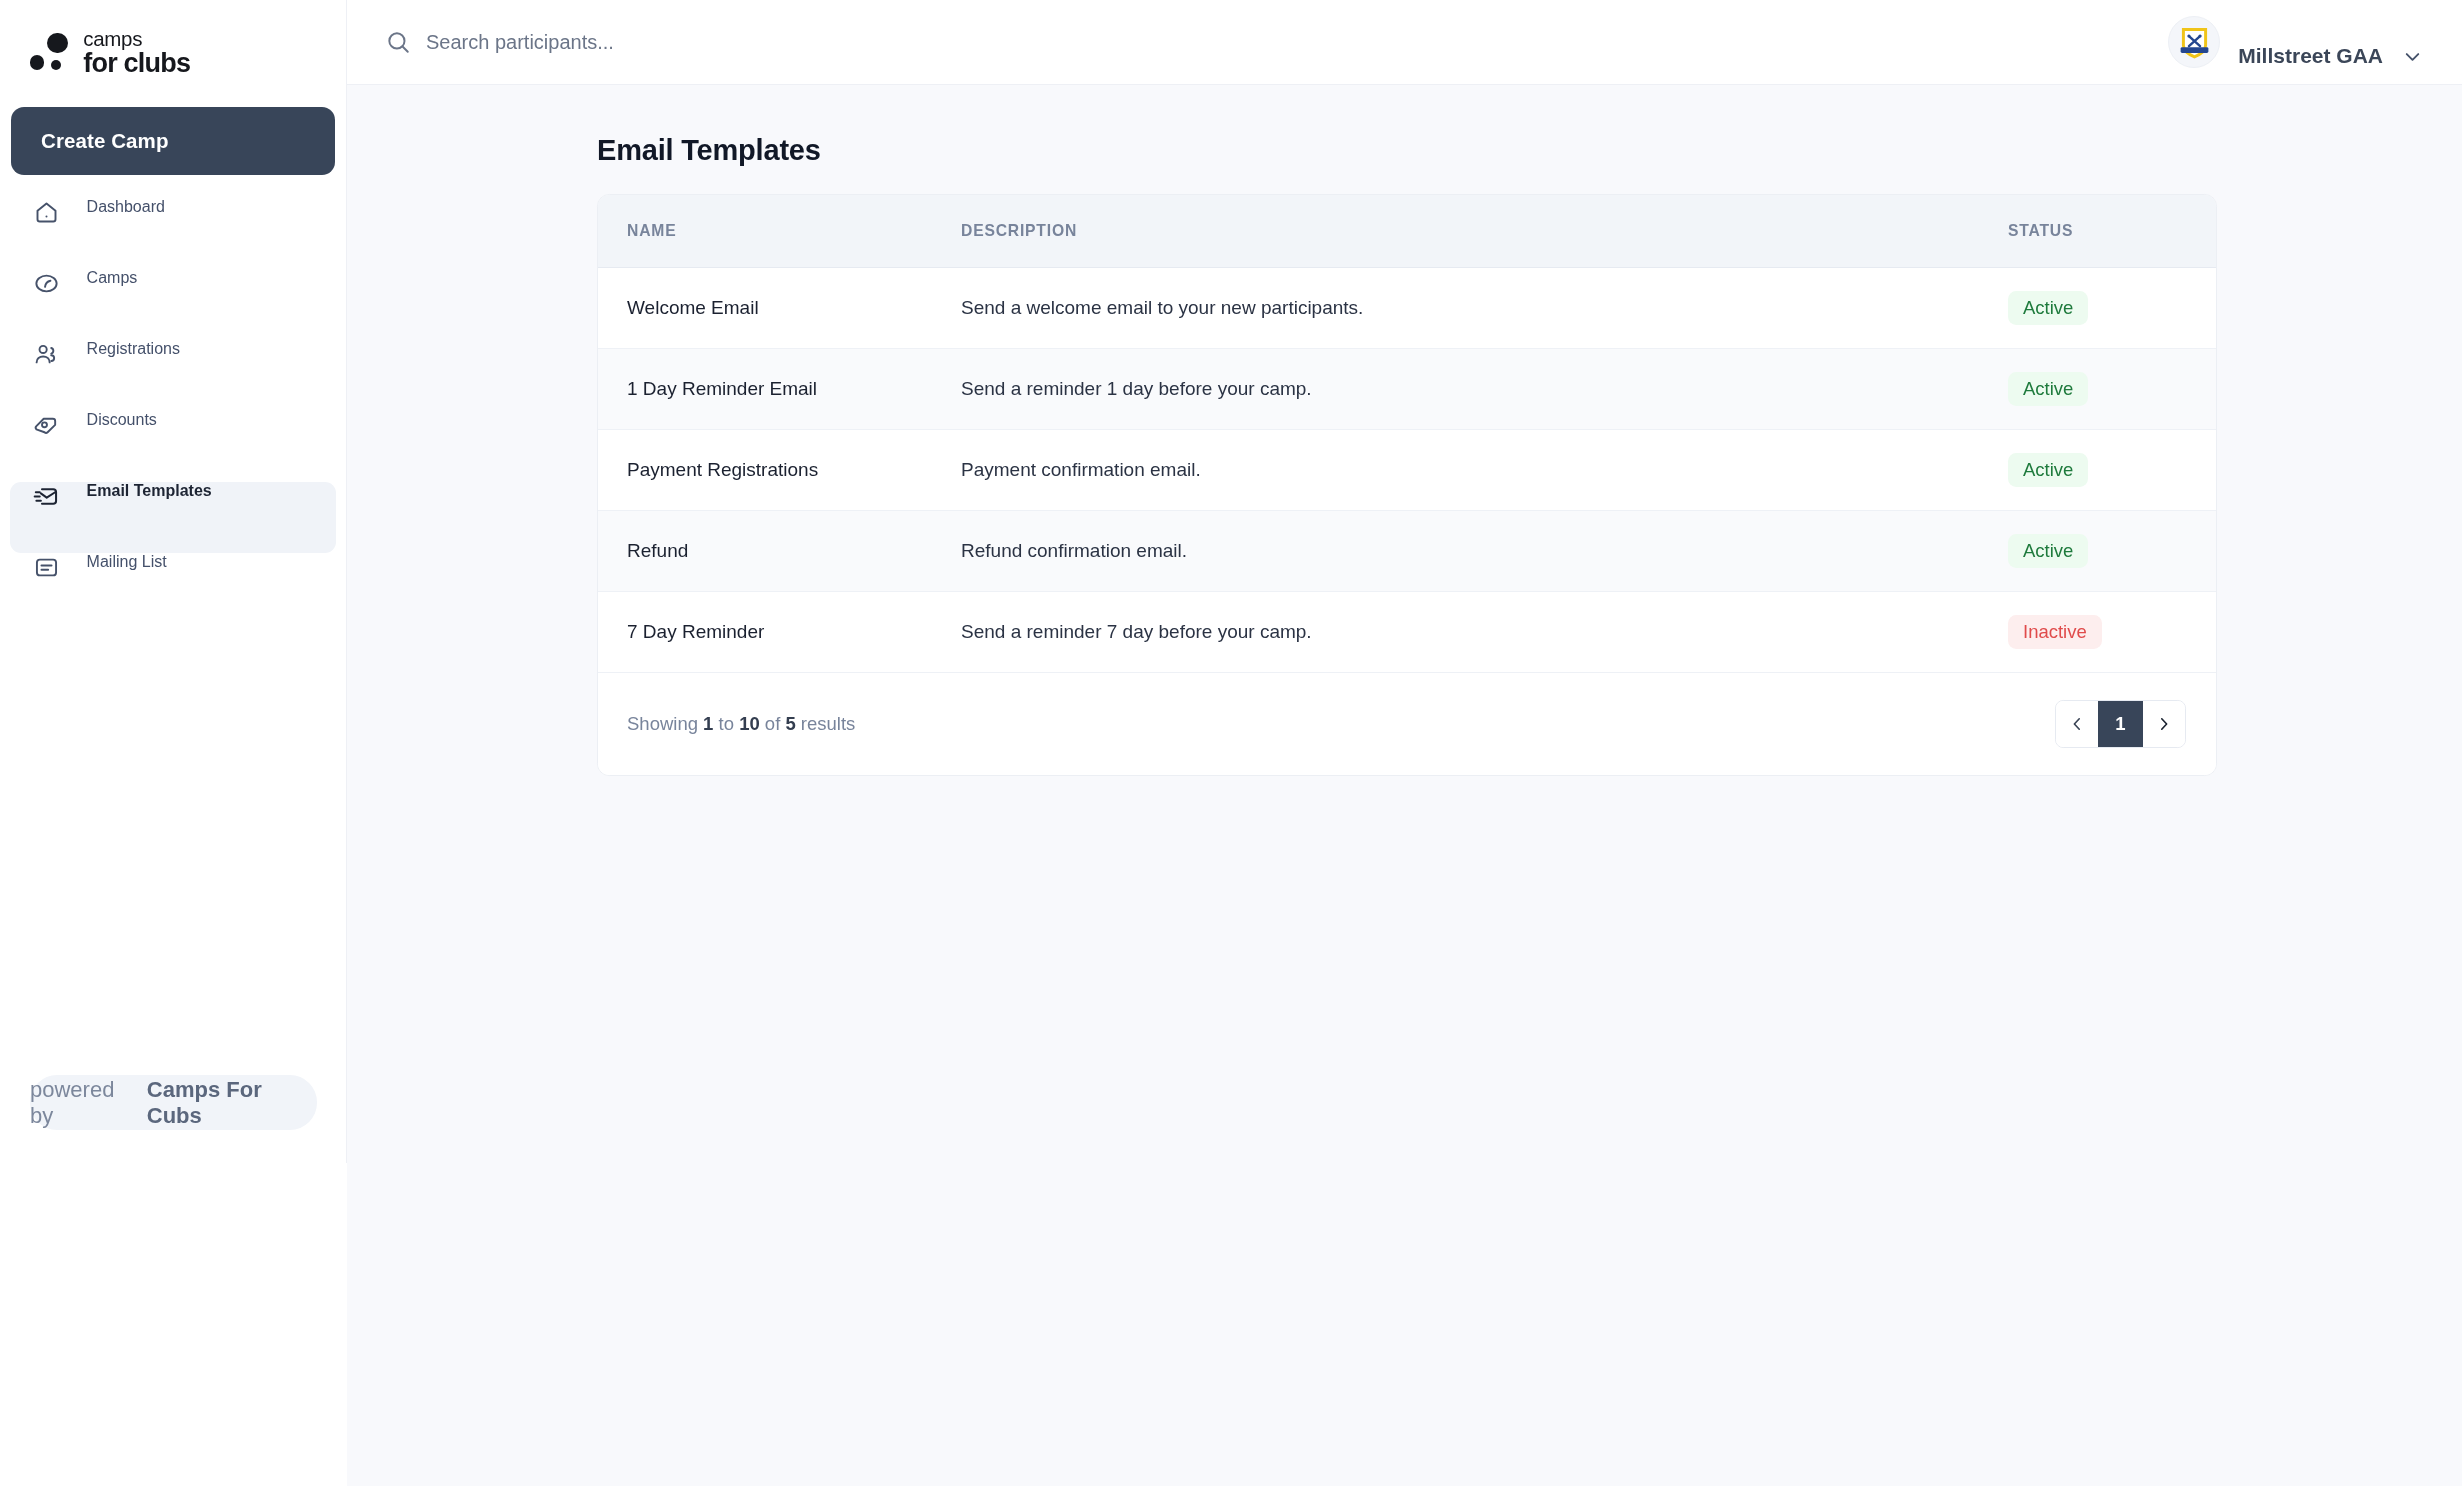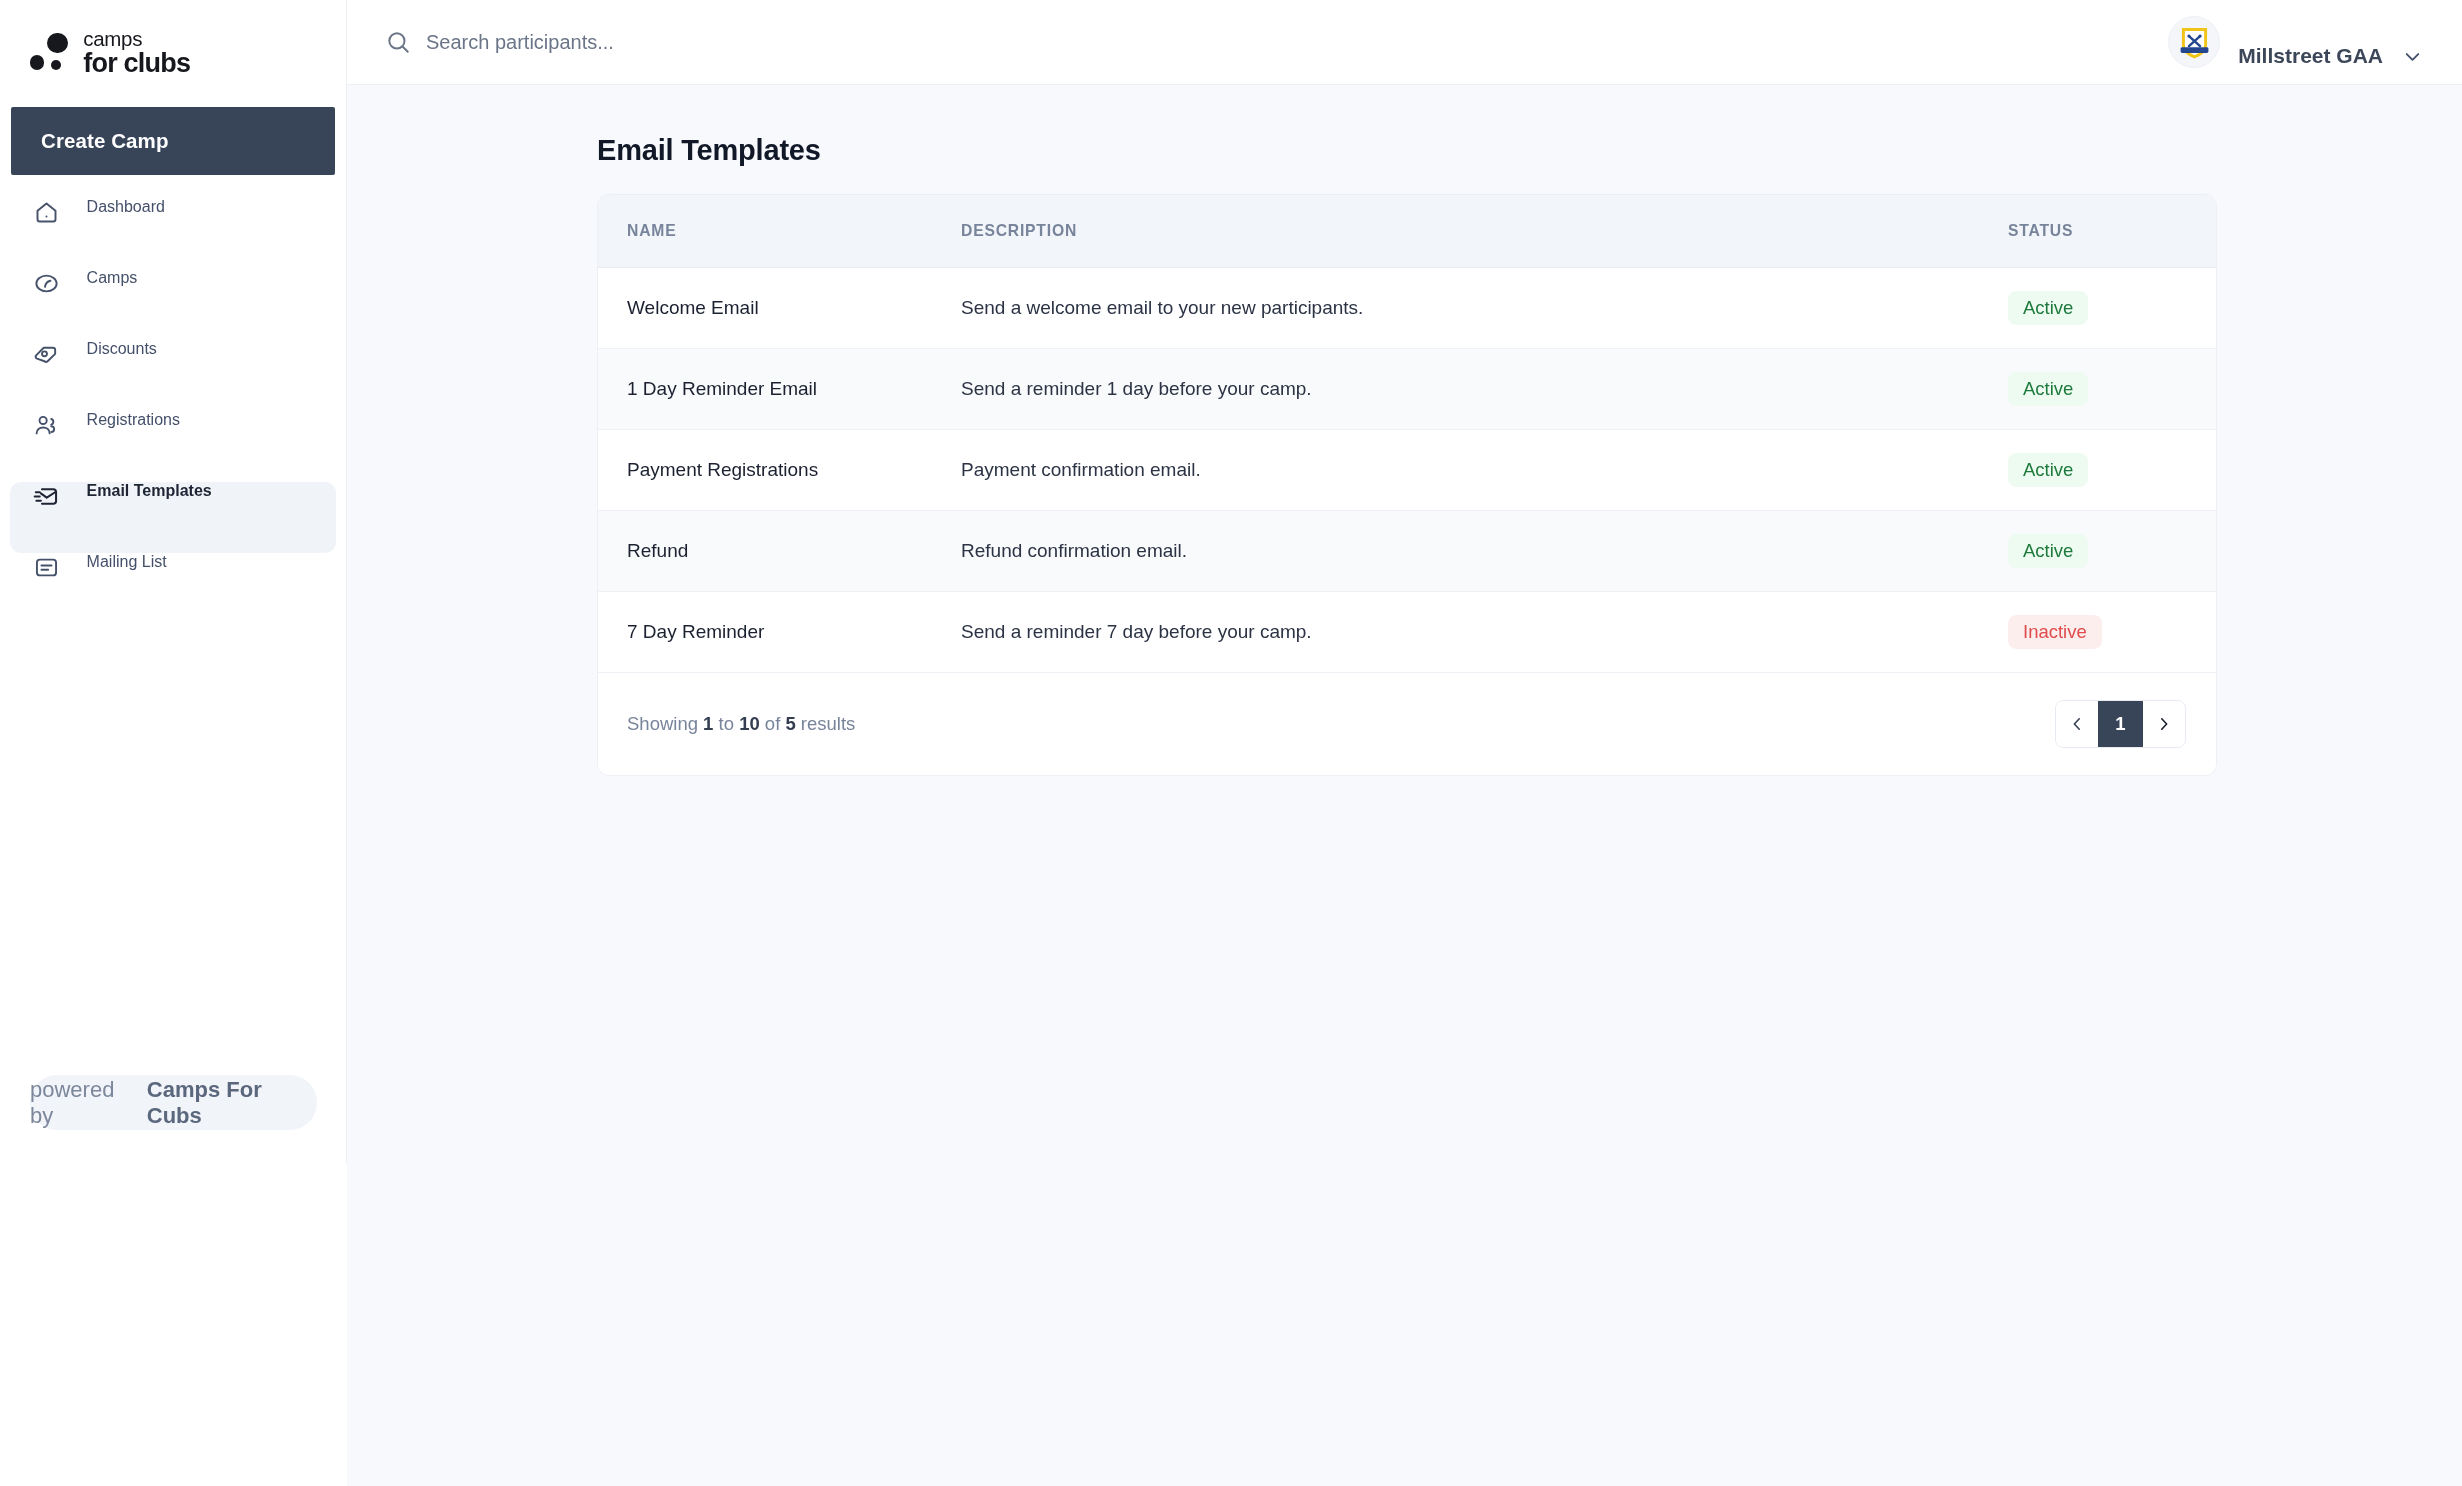--- a/index.html
+++ b/index.html
@@ -32,21 +32,21 @@
   .dot-small { width: 10.3px; height: 10.3px; left: 21px; top: 27px; }
   .logo-text { line-height: 1.02; padding-top: 2.7px; }
   .logo-l1 { font-size: 20.5px; color: #16181d; letter-spacing: -0.3px; }
   .logo-l2 { font-size: 27px; color: #16181d; font-weight: 700; letter-spacing: -0.8px; }
 
   .create-btn {
     margin: 19px 11px 0 11px;
     height: 68px;
     background: #384559;
     color: #ffffff;
-    border-radius: 2px;
+    border-radius: 13px;
     display: flex; align-items: center;
     padding-left: 30px;
     font-size: 20.5px; font-weight: 700;
     letter-spacing: 0.1px;
     border: none; cursor: pointer;
     font-family: "Liberation Sans", sans-serif;
   }
 
   .nav { margin-top: 23px; display: flex; flex-direction: column; }
   .nav-item {
@@ -246,37 +246,37 @@
             <ellipse cx="12" cy="12" rx="9" ry="7"></ellipse>
               <path d="M15.5 9.5c-3 .6-4.4 2.3-4.8 5.4"></path>
           </svg>
         </span>
         <span>Camps</span>
       </a>
 
       <a class="nav-item">
         <span class="nav-icon">
           <svg viewBox="0 0 24 24" fill="none" stroke="#46526a" stroke-width="1.7" stroke-linecap="round" stroke-linejoin="round">
-            <path d="M3 12.6 9.5 6h8.2a2 2 0 0 1 2 2v3.4L13 18a2 2 0 0 1-2.8 0l-7.2-2.6a2 2 0 0 1 0-2.8z"></path>
-            <circle cx="10.2" cy="11.4" r="2.2"></circle>
-          </svg>
-        </span>
-        <span>Discounts</span>
-      </a>
-
-      <a class="nav-item">
-        <span class="nav-icon">
-          <svg viewBox="0 0 24 24" fill="none" stroke="#46526a" stroke-width="1.7" stroke-linecap="round" stroke-linejoin="round">
             <circle cx="9" cy="7.5" r="3.2"></circle>
               <path d="M3.2 19c0-3.2 2.6-5.2 5.8-5.2s5.8 2 5.8 5.2"></path>
             <path d="M16.2 6.2a2.6 2.6 0 0 1 0 5"></path>
               <path d="M16.2 12.6a2.6 2.6 0 0 1 0 5.2"></path>
           </svg>
         </span>
         <span>Registrations</span>
+      </a>
+
+      <a class="nav-item">
+        <span class="nav-icon">
+          <svg viewBox="0 0 24 24" fill="none" stroke="#46526a" stroke-width="1.7" stroke-linecap="round" stroke-linejoin="round">
+            <path d="M3 12.6 9.5 6h8.2a2 2 0 0 1 2 2v3.4L13 18a2 2 0 0 1-2.8 0l-7.2-2.6a2 2 0 0 1 0-2.8z"></path>
+            <circle cx="10.2" cy="11.4" r="2.2"></circle>
+          </svg>
+        </span>
+        <span>Discounts</span>
       </a>
 
       <a class="nav-item active">
         <span class="nav-icon">
           <svg viewBox="0 0 24 24" fill="none" stroke="#1d2433" stroke-width="1.8" stroke-linecap="round" stroke-linejoin="round">
             <path d="M8 5.5h10a2.5 2.5 0 0 1 2.5 2.5v8a2.5 2.5 0 0 1-2.5 2.5H8"></path>
             <path d="M7 9.2 12.2 13 20 8"></path>
               <path d="M2.5 8.2H6"></path>
               <path d="M1.5 12H6"></path>
               <path d="M3 15.8H7"></path>

